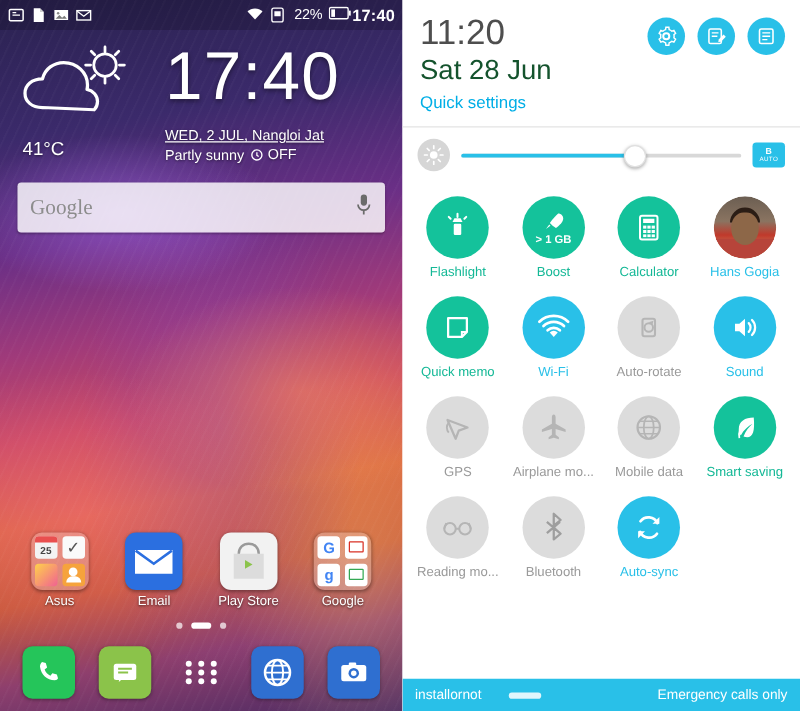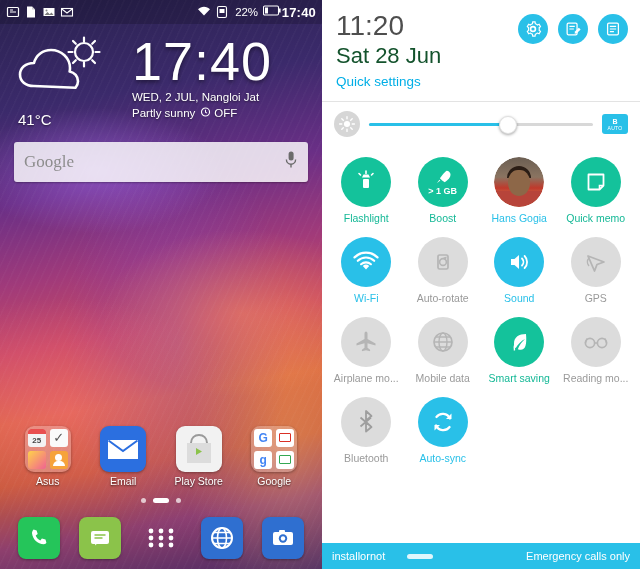--- a/index.html
+++ b/index.html
@@ -52,23 +52,23 @@
     display: flex; align-items: flex-start;
   }
   .widget-left { width: 118px; padding-top: 4px; }
   .wx-icon { position: relative; width: 104px; height: 56px; }
   .wx-temp { font-size: 15px; margin-top: 19px; margin-left: 6px; text-shadow: 0 1px 2px rgba(0,0,0,.5); }
   .widget-right { flex: 1; padding-left: 2px; }
   .clock-big {
     font-size: 54px; line-height: 58px; font-weight: 300;
     letter-spacing: 1px; text-shadow: 0 2px 4px rgba(0,0,0,.45);
   }
-  .date-line { font-size: 11.5px; margin-top: 1px; text-shadow: 0 1px 2px rgba(0,0,0,.5); }
+  .date-line { font-size: 11.5px; margin-top: 13px; text-shadow: 0 1px 2px rgba(0,0,0,.5); text-decoration: underline; }
   .cond-line { font-size: 11.5px; margin-top: 3px; display: flex; align-items: center; gap: 5px; text-shadow: 0 1px 2px rgba(0,0,0,.5); }
-  .alarm-off { display: flex; align-items: center; gap: 3px; }
+  .alarm-off { display: flex; gap: 3px; }
 
   
   .searchbar {
     position: relative; z-index: 5;
     margin: 14px 14px 0 14px; height: 40px;
     background: rgba(255,255,255,.82);
     border-radius: 3px;
     display: flex; align-items: center;
     padding: 0 10px;
     box-shadow: 0 1px 2px rgba(0,0,0,.3);
@@ -469,20 +469,40 @@
         <div class="tile-circle c-green" style="flex-direction:column;">
           <svg width="20" height="16" viewBox="0 0 22 18">
               <path d="M15 2c2.5 0 4.5 2 4.5 4.5 0 3-3 6-6.5 8.5L10 13 7.5 10.5C10 7 13 3.5 15 2z" fill="#fff"></path>
               <path d="M7 12l-3 4 4-3z" fill="#fff"></path>
             </svg>
           <div class="boost-text">&gt; 1 GB</div>
         </div>
         <div class="tile-label">Boost</div>
       </div>
 
+      <div class="tile green">
+        <div class="tile-circle c-green">
+          <svg width="24" height="26" viewBox="0 0 24 26">
+              <rect x="5" y="3.5" width="14" height="19" rx="1.6" fill="none" stroke="#fff" stroke-width="1.6"></rect>
+              <rect x="7.5" y="6" width="9" height="3.4" fill="#fff"></rect>
+              <g fill="#fff">
+                <rect x="7.5" y="11.5" width="2.6" height="2.4"></rect>
+                <rect x="10.9" y="11.5" width="2.6" height="2.4"></rect>
+                <rect x="14.3" y="11.5" width="2.6" height="2.4"></rect>
+                <rect x="7.5" y="15" width="2.6" height="2.4"></rect>
+                <rect x="10.9" y="15" width="2.6" height="2.4"></rect>
+                <rect x="14.3" y="15" width="2.6" height="2.4"></rect>
+                <rect x="7.5" y="18.5" width="2.6" height="2.2"></rect>
+                <rect x="10.9" y="18.5" width="2.6" height="2.2"></rect>
+                <rect x="14.3" y="18.5" width="2.6" height="2.2"></rect>
+              </g>
+            </svg>
+        </div>
+        <div class="tile-label">Calculator</div>
+      </div>
 
       <div class="tile on">
         <div class="tile-circle">
           <div class="avatar-img">
             <div class="shirt"></div>
             <div class="hair"></div>
             <div class="face"></div>
           </div>
         </div>
         <div class="tile-label">Hans Gogia</div>

